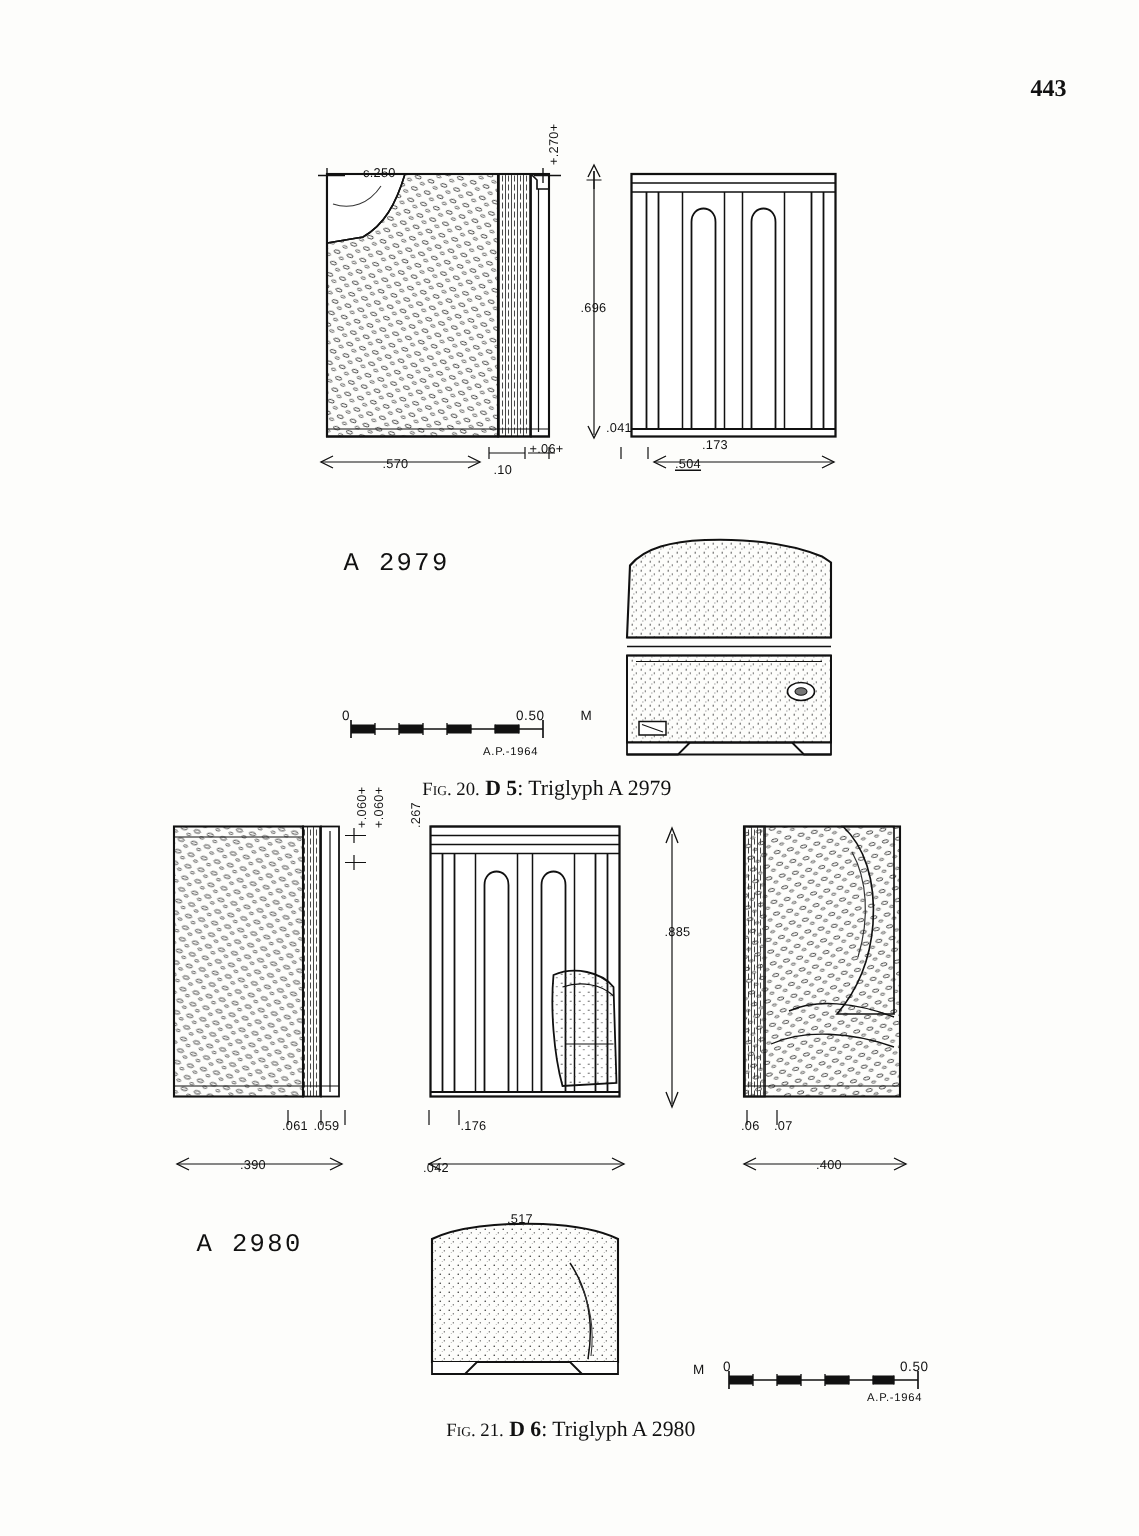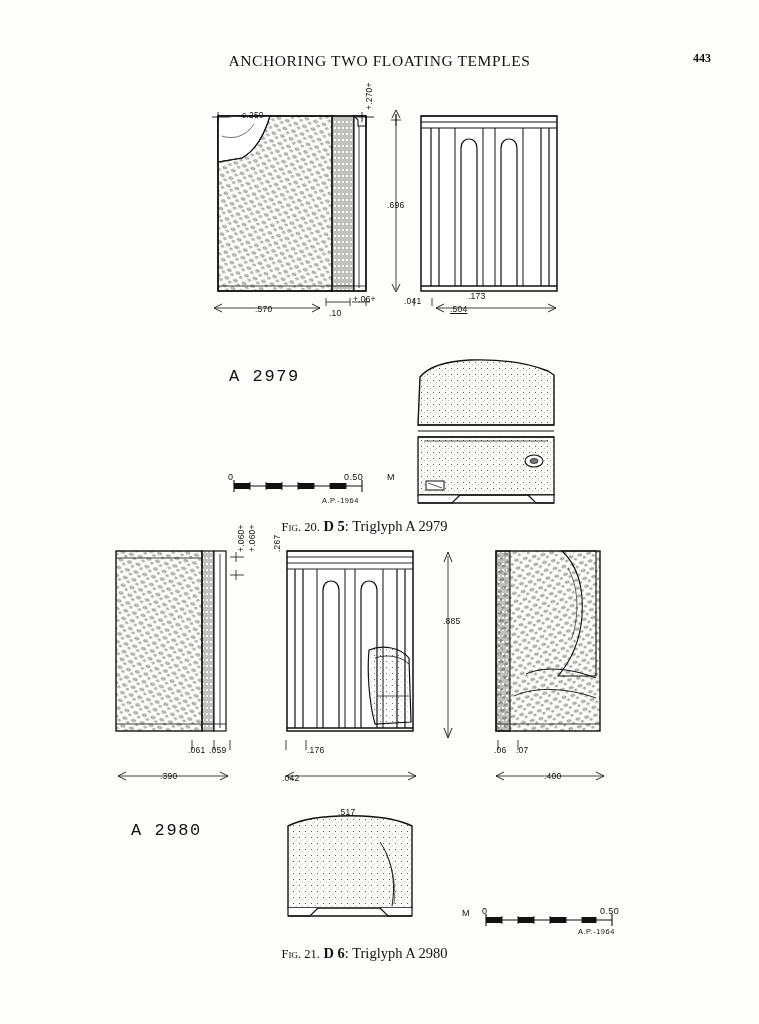--- a/index.html
+++ b/index.html
@@ -29,21 +29,21 @@
     text-align: center;
     font-size: 15.5px;
     letter-spacing: 0.6px;
     font-variant: small-caps;
     text-transform: uppercase;
   }
   .folio {
     position: absolute;
     top: 51px;
     right: 48px;
-    font-size: 12px;
+    font-size: 16px;
     font-weight: bold;
   }
   
   .fig-caption {
     position: absolute;
     width: 729px;
     left: 0;
     text-align: center;
     font-size: 14.5px;
   }
@@ -80,21 +80,20 @@
     letter-spacing: 0.5px;
   }
   svg { display: block; }
   .dwg { position: absolute; }
 </style>
 </head>
 <body>
 
 <div class="page">
 
-  <div class="running-head">Anchoring Two Floating Temples</div>
   <div class="folio">443</div>
 
   <div class="dwg" style="left:212px; top:110px;">
     <svg width="160" height="185" viewBox="0 0 160 185">
       <defs>
         <pattern id="pick20" width="9" height="8" patternUnits="userSpaceOnUse" patternTransform="rotate(18)">
           <ellipse cx="3" cy="3" rx="2.1" ry="1.05" fill="none" stroke="#333" stroke-width="0.6"></ellipse>
           <ellipse cx="7" cy="6.4" rx="1.5" ry="0.8" fill="none" stroke="#333" stroke-width="0.5"></ellipse>
         </pattern>
         <pattern id="vstrip20" width="4" height="6" patternUnits="userSpaceOnUse">
@@ -170,21 +169,21 @@
       <path d="M348 204 L356 208 L348 212" fill="none" stroke="#111" stroke-width="0.9"></path>
     </svg>
   </div>
 
   <span class="dim" style="left:242px; top:110px;">c.250</span>
   <span class="dim" style="left:364px; top:110px; transform:rotate(-90deg); transform-origin:left top;">+.270+</span>
   <span class="dim" style="left:387px; top:200px;">.696</span>
   <span class="dim" style="left:255px; top:304px;">.570</span>
   <span class="dim" style="left:329px; top:294px;margin-top:14px;">.10</span>
   <span class="dim" style="left:353px; top:294px;">+.06+</span>
-  <span class="dim" style="left:404px; top:296px;text-align:center;">.041</span>
+  <span class="dim" style="left:404px; top:280px;text-align:center;">.041</span>
   <span class="dim" style="left:468px; top:291px;">.173</span>
   <span class="dim" style="left:450px; top:304px;text-decoration:underline;">.504</span>
 
   <span class="label-id" style="left:229px; top:367px;">A 2979</span>
 
   <div class="dwg" style="left:408px; top:355px;">
     <svg width="160" height="155" viewBox="0 0 160 155">
       <defs>
         <pattern id="stipple20" width="6" height="6" patternUnits="userSpaceOnUse">
           <circle cx="1.5" cy="1.5" r="0.55" fill="#3a3a3a"></circle>
@@ -367,18 +366,18 @@
       <rect x="36" y="9" width="16" height="6" fill="#111"></rect>
       <rect x="68" y="9" width="16" height="6" fill="#111"></rect>
       <rect x="100" y="9" width="14" height="6" fill="#111"></rect>
     </svg>
   </div>
   <span class="scale-label" style="left:462px; top:908px;">M</span>
   <span class="scale-label" style="left:482px; top:906px;">0</span>
   <span class="scale-label" style="left:600px; top:906px;">0.50</span>
   <span class="credit" style="left:578px; top:927px;">A.P.-1964</span>
 
-  <div class="fig-caption" style="top:945px;">
+  <div class="fig-caption" style="top:945px;margin-left:16px;">
     <span class="sc">Fig. 21.</span>
     <span class="bold">D 6</span><span>: Triglyph A 2980</span>
   </div>
 
 </div>
 
 </body></html>

